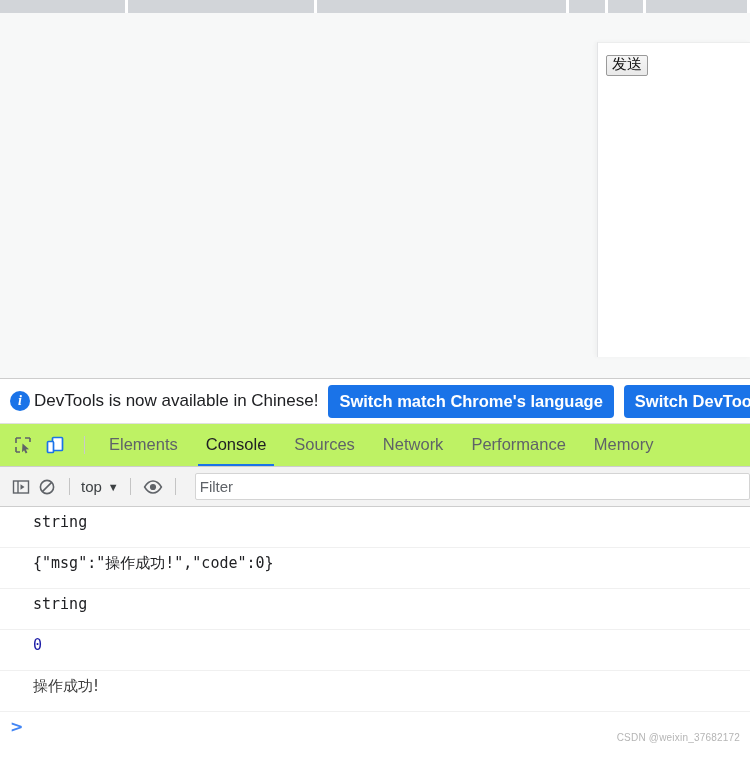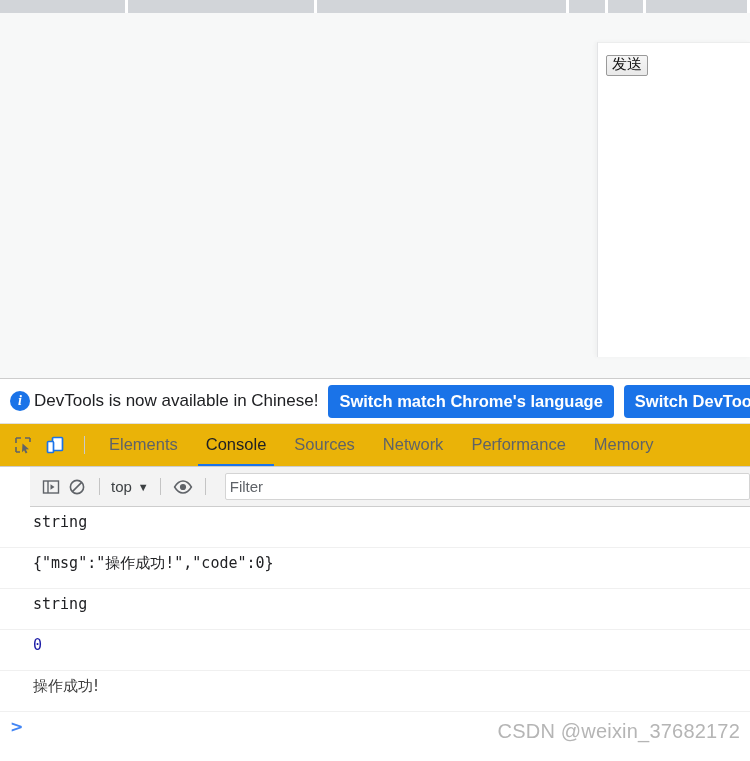--- a/index.html
+++ b/index.html
@@ -140,21 +140,21 @@
     padding: 7px 11px;
     cursor: pointer;
     font-family: "Liberation Sans", sans-serif;
     white-space: nowrap;
   }
 
   
   .tabstrip {
     position: relative;
     height: 42px;
-    background: #eab308;
+    background: #bef264;
     border-bottom: 1px solid #cdcdcd;
     display: flex;
     align-items: center;
     padding-left: 10px;
     overflow: hidden;
     white-space: nowrap;
   }
   .tool-icon {
     width: 26px;
     height: 26px;
@@ -196,21 +196,20 @@
   
   .console-toolbar {
     position: relative;
     height: 39px;
     background: #f3f3f3;
     border-bottom: 1px solid #cdcdcd;
     display: flex;
     align-items: center;
     padding-left: 8px;
     overflow: hidden;
-    margin-left: 30px;
   }
   .ctb-icon {
     width: 26px;
     height: 26px;
     display: inline-flex;
     align-items: center;
     justify-content: center;
     cursor: pointer;
     flex: 0 0 auto;
   }
@@ -285,21 +284,21 @@
     font-weight: bold;
     font-family: "DejaVu Sans", sans-serif;
     line-height: 16px;
   }
 
   
   .watermark {
     position: absolute;
     right: 10px;
     bottom: 18px;
-    font-size: 20px;
+    font-size: 10px;
     color: #b5b5b5;
     letter-spacing: 0.2px;
     font-family: "Liberation Sans", sans-serif;
   }
 </style>
 </head>
 <body>
 
 <div id="root">
 

